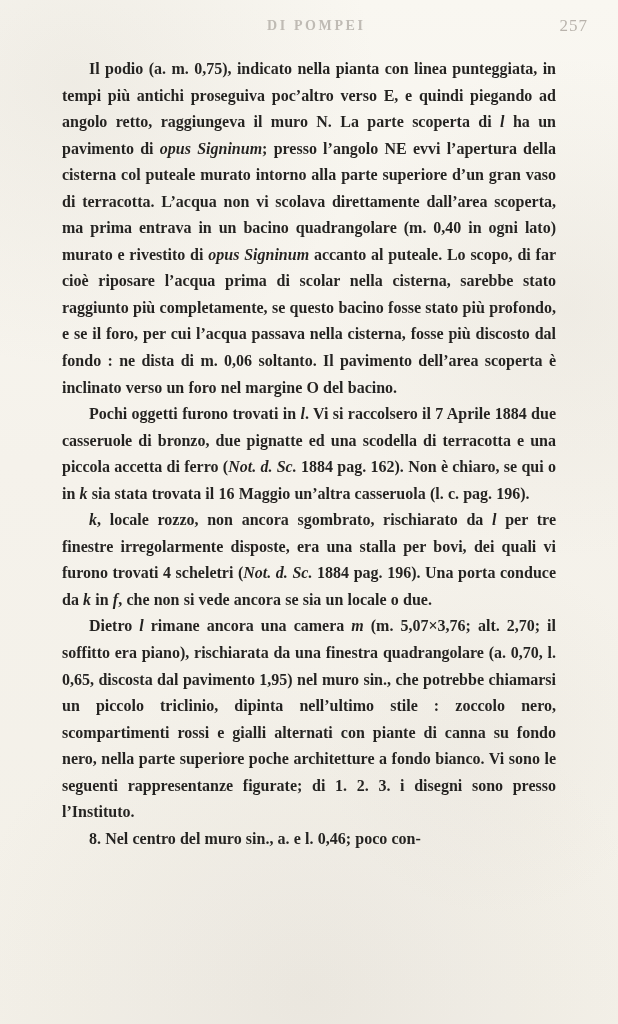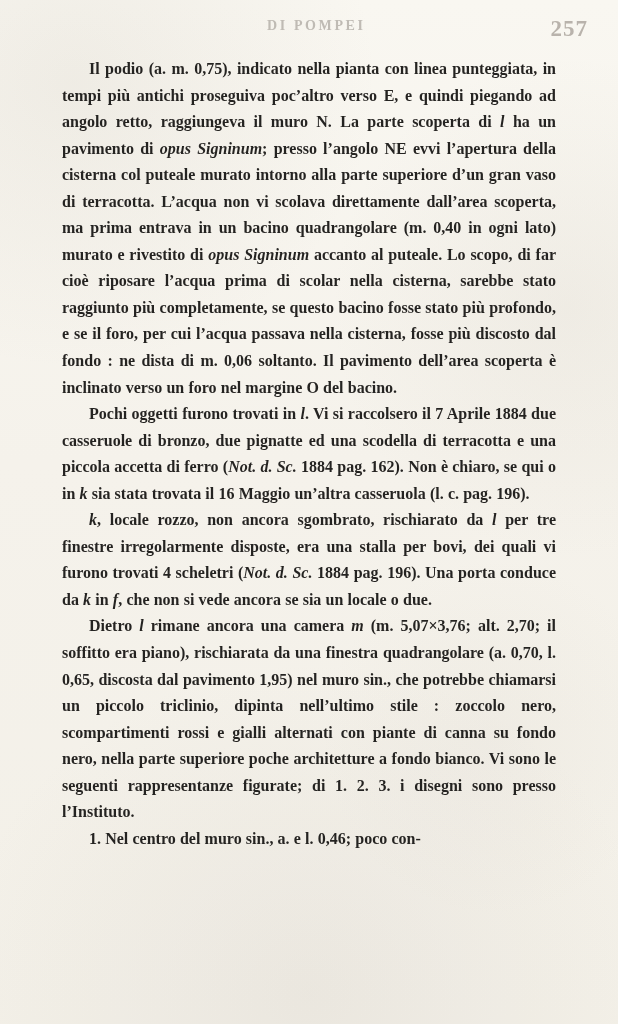--- a/index.html
+++ b/index.html
@@ -61,22 +61,22 @@
     color: #b9b4ad;
     opacity: 0.92;
     text-indent: 2.6px;
     margin-left: 12px;
   }
 
   .head-folio {
     position: absolute;
     right: 30px;
     top: -2px;
-    font-size: 23px;
-    font-weight: 700;
+    font-size: 17px;
+    font-weight: 400;
     letter-spacing: 1px;
     color: #b4aea6;
     opacity: 0.95;
   }
 
   
   .text-block {
     position: absolute;
     top: 56px;
     left: 62px;
@@ -125,19 +125,19 @@
     <div class="running-head">
       <div class="head-title">DI POMPEI</div>
       <div class="head-folio">257</div>
     </div>
 
     <div class="text-block" id="text-block">
         <p class="para indent"><span>Il podio (a. m. 0,75), indicato nella pianta con linea punteggiata, in tempi più antichi proseguiva poc’altro verso E, e quindi piegando ad angolo retto, raggiungeva il muro N. La parte scoperta di </span><i>l</i><span> ha un pavimento di </span><i>opus Signinum</i><span>; presso l’angolo NE evvi l’apertura della cisterna col puteale murato intorno alla parte superiore d’un gran vaso di terracotta. L’acqua non vi scolava direttamente dall’area scoperta, ma prima entrava in un bacino quadrangolare (m. 0,40 in ogni lato) murato e rivestito di </span><i>opus Signinum</i><span> accanto al puteale. Lo scopo, di far cioè riposare l’acqua prima di scolar nella cisterna, sarebbe stato raggiunto più completamente, se questo bacino fosse stato più profondo, e se il foro, per cui l’acqua passava nella cisterna, fosse più discosto dal fondo : ne dista di m. 0,06 soltanto. Il pavimento dell’area scoperta è inclinato verso un foro nel margine O del bacino.</span></p>
         <p class="para indent"><span>Pochi oggetti furono trovati in </span><i>l</i><span>. Vi si raccolsero il 7 Aprile 1884 due casseruole di bronzo, due pignatte ed una scodella di terracotta e una piccola accetta di ferro (</span><i>Not. d. Sc.</i><span> 1884 pag. 162). Non è chiaro, se qui o in </span><i>k</i><span> sia stata trovata il 16 Maggio un’altra casseruola (l. c. pag. 196).</span></p>
         <p class="para indent"><i>k</i><span>, locale rozzo, non ancora sgombrato, rischiarato da </span><i>l</i><span> per tre finestre irregolarmente disposte, era una stalla per bovi, dei quali vi furono trovati 4 scheletri (</span><i>Not. d. Sc.</i><span> 1884 pag. 196). Una porta conduce da </span><i>k</i><span> in </span><i>f</i><span>, che non si vede ancora se sia un locale o due.</span></p>
         <p class="para indent"><span>Dietro </span><i>l</i><span> rimane ancora una camera </span><i>m</i><span> (m. 5,07×3,76; alt. 2,70; il soffitto era piano), rischiarata da una finestra quadrangolare (a. 0,70, l. 0,65, discosta dal pavimento 1,95) nel muro sin., che potrebbe chiamarsi un piccolo triclinio, dipinta nell’ultimo stile : zoccolo nero, scompartimenti rossi e gialli alternati con piante di canna su fondo nero, nella parte superiore poche architetture a fondo bianco. Vi sono le seguenti rappresentanze figurate; di 1. 2. 3. i disegni sono presso l’Instituto.</span></p>
-        <p class="para indent"><span>1. Nel centro del muro sin., a. e l. 0,46; poco con-</span></p>
+        <p class="para indent"><span>8. Nel centro del muro sin., a. e l. 0,46; poco con-</span></p>
       </div>
 
   </div>
 
   <div id="ink-softener"></div>
 </div>
 
 </body></html>

